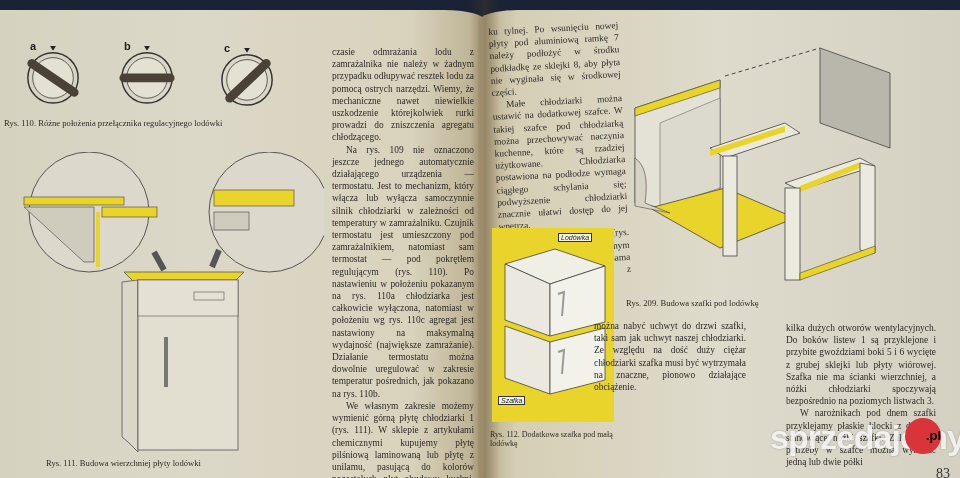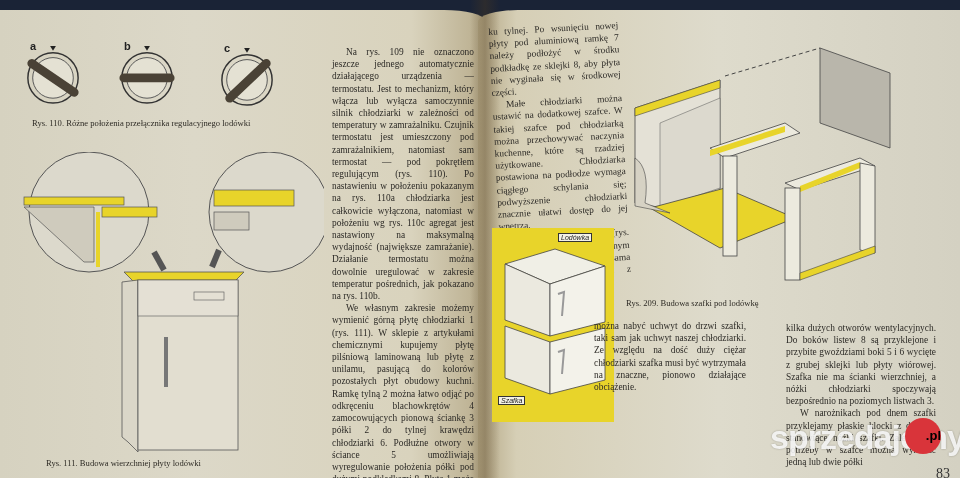--- a/index.html
+++ b/index.html
@@ -43,21 +43,21 @@
     <circle cx="30" cy="33" r="26" fill="none" stroke="#333" stroke-width="1.5"></circle>
     <circle cx="30" cy="33" r="21" fill="#e4e1d3" stroke="#555" stroke-width="1"></circle>
     <path d="M6,33 L54,33" stroke="#4a4236" stroke-width="9" stroke-linecap="round"></path>
   </svg>
   <svg class="knob" style="left:218px;top:48px;" viewBox="0 0 60 60">
     <polygon points="27,0 33,0 30,5" fill="#222"></polygon>
     <circle cx="30" cy="33" r="26" fill="none" stroke="#333" stroke-width="1.5"></circle>
     <circle cx="30" cy="33" r="21" fill="#e4e1d3" stroke="#555" stroke-width="1"></circle>
     <path d="M12,52 L50,16" stroke="#4a4236" stroke-width="9" stroke-linecap="round"></path>
   </svg>
-  <div class="caption" style="left:32px;top:118px;text-align:center;">Rys. 110. Różne położenia przełącznika regulacyjnego lodówki</div>
+  <div class="caption" style="left:4px;top:118px;text-align:center;">Rys. 110. Różne położenia przełącznika regulacyjnego lodówki</div>
 
   <svg style="position:absolute;left:14px;top:152px;width:310px;height:310px;" viewBox="0 0 310 310">
     <circle cx="75" cy="60" r="60" fill="#dcd9cc" stroke="#555" stroke-width="1"></circle>
     <rect x="10" y="45" width="100" height="8" fill="#e8d42a" stroke="#555" stroke-width=".7"></rect>
     <rect x="88" y="55" width="55" height="10" fill="#e8d42a" stroke="#555" stroke-width=".7"></rect>
     <path d="M10,55 L80,55 L80,110 L70,110 Z" fill="#cfcbbd" stroke="#555" stroke-width=".7"></path>
     <rect x="82" y="60" width="4" height="55" fill="#e8d42a"></rect>
     <circle cx="255" cy="60" r="60" fill="#dcd9cc" stroke="#555" stroke-width="1"></circle>
     <rect x="200" y="38" width="80" height="16" fill="#e8d42a" stroke="#555" stroke-width=".7"></rect>
     <rect x="200" y="60" width="35" height="18" fill="#cfcbbd" stroke="#555" stroke-width=".7"></rect>
@@ -66,20 +66,21 @@
     <polygon points="110,120 230,120 220,130 120,130" fill="#e8d42a" stroke="#555" stroke-width=".8"></polygon>
     <polygon points="108,130 124,128 124,300 114,290 108,285" fill="#dad6c8" stroke="#555" stroke-width=".8"></polygon>
     <rect x="124" y="128" width="100" height="170" fill="#e2ded0" stroke="#555" stroke-width=".8"></rect>
     <rect x="124" y="128" width="100" height="36" fill="#e4e0d4" stroke="#555" stroke-width=".6"></rect>
     <rect x="180" y="140" width="30" height="8" fill="none" stroke="#555" stroke-width=".6"></rect>
     <rect x="150" y="185" width="4" height="50" fill="#777"></rect>
   </svg>
   <div class="caption" style="left:10px;top:458px;margin-left:36px;">Rys. 111. Budowa wierzchniej płyty lodówki</div>
 
   <div class="col" style="left:332px;top:46px;width:142px;">
+    <p>czasie odmrażania lodu z zamrażalnika nie należy w żadnym przypadku odłupywać resztek lodu za pomocą ostrych narzędzi. Wiemy, że mechaniczne nawet niewielkie uszkodzenie którejkolwiek rurki prowadzi do zniszczenia agregatu chłodzącego.</p>
     <p class="ind">Na rys. 109 nie oznaczono jeszcze jednego automatycznie działającego urządzenia — termostatu. Jest to mechanizm, który włącza lub wyłącza samoczynnie silnik chłodziarki w zależności od temperatury w zamrażalniku. Czujnik termostatu jest umieszczony pod zamrażalnikiem, natomiast sam termostat — pod pokrętłem regulującym (rys. 110). Po nastawieniu w położeniu pokazanym na rys. 110a chłodziarka jest całkowicie wyłączona, natomiast w położeniu wg rys. 110c agregat jest nastawiony na maksymalną wydajność (największe zamrażanie). Działanie termostatu można dowolnie uregulować w zakresie temperatur pośrednich, jak pokazano na rys. 110b.</p>
     <p class="ind">We własnym zakresie możemy wymienić górną płytę chłodziarki 1 (rys. 111). W sklepie z artykułami chemicznymi kupujemy płytę pilśniową laminowaną lub płytę z unilamu, pasującą do kolorów pozostałych płyt obudowy kuchni. Ramkę tylną 2 można łatwo odjąć po odkręceniu blachowkrętów 4 zamocowujących pionową ściankę 3 półki 2 do tylnej krawędzi chłodziarki 6. Podłużne otwory w ściance 5 umożliwiają wyregulowanie położenia półki pod dużymi podkładkami 8. Płyta 1 może być łatwo wyrwana</p>
   </div>
 
   <div class="col" style="left:488px;top:26px;width:130px;transform:rotate(-3deg);transform-origin:left top;">
     <p>ku tylnej. Po wsunięciu nowej płyty pod aluminiową ramkę 7 należy podłożyć w środku podkładkę ze sklejki 8, aby płyta nie wyginała się w środkowej części.</p>
     <p class="ind">Małe chłodziarki można ustawić na dodatkowej szafce. W takiej szafce pod chłodziarką można przechowywać naczynia kuchenne, które są rzadziej użytkowane. Chłodziarka postawiona na podłodze wymaga ciągłego schylania się; podwyższenie chłodziarki znacznie ułatwi dostęp do jej wnętrza.</p>
     <p class="ind">Szafkę pod chłodziarkę (rys. 112) możemy zrobić w podobnym kolorze i wymiarach, jak sama chłodziarka. W sklepach z częściami zapasowymi</p>
   </div>
 
@@ -89,20 +90,21 @@
       <polygon points="5,20 50,40 50,92 5,76" fill="#ebe9df" stroke="#444" stroke-width=".8"></polygon>
       <polygon points="50,40 105,22 105,78 50,92" fill="#f3f2ea" stroke="#444" stroke-width=".8"></polygon>
       <polygon points="5,82 50,98 50,150 5,134" fill="#ebe9df" stroke="#444" stroke-width=".8"></polygon>
       <polygon points="50,98 105,84 105,136 50,150" fill="#f3f2ea" stroke="#444" stroke-width=".8"></polygon>
       <path d="M58,50 L64,48 L62,72" stroke="#999" stroke-width="2" fill="none"></path>
       <path d="M58,108 L64,106 L62,130" stroke="#999" stroke-width="2" fill="none"></path>
     </svg>
     <span class="label-tag" style="left:66px;top:5px;">Lodówka</span>
     <span class="label-tag" style="left:6px;top:168px;">Szafka</span>
   </div>
+  <div class="caption" style="left:490px;top:430px;white-space:normal;width:128px;font-size:8px;line-height:9px;">Rys. 112. Dodatkowa szafka pod małą lodówkę</div>
 
   <svg style="position:absolute;left:625px;top:38px;width:330px;height:252px;" viewBox="0 0 330 252">
     <path d="M100,38 L195,10" stroke="#444" stroke-width="1" stroke-dasharray="4,3"></path>
     <polygon points="195,10 265,35 265,110 195,85" fill="#b9b6ab" stroke="#444" stroke-width=".8"></polygon>
     <polygon points="10,70 95,42 95,180 10,165" fill="#e4e1d6" stroke="#444" stroke-width=".8"></polygon>
     <polygon points="10,70 95,42 95,50 10,78" fill="#e8d42a" stroke="#444" stroke-width=".6"></polygon>
     <polygon points="35,85 95,60 95,150 35,170" fill="#dcd9ce" stroke="#555" stroke-width=".5"></polygon>
     <polygon points="25,170 100,150 170,180 95,210" fill="#e8d42a" stroke="#444" stroke-width=".8"></polygon>
     <polygon points="85,110 160,85 175,95 100,120" fill="#eceade" stroke="#444" stroke-width=".8"></polygon>
     <polygon points="85,112 160,88 160,94 85,118" fill="#e8d42a"></polygon>
@@ -113,21 +115,21 @@
     <polygon points="235,125 250,128 250,215 235,212" fill="#eceade" stroke="#444" stroke-width=".8"></polygon>
     <polygon points="175,235 250,208 250,215 175,242" fill="#e8d42a" stroke="#444" stroke-width=".6"></polygon>
     <path d="M10,120 Q25,130 20,165 L45,175 L10,168 Z" fill="#d6d2c4" stroke="#444" stroke-width=".6"></path>
   </svg>
   <div class="caption" style="left:626px;top:298px;">Rys. 209. Budowa szafki pod lodówkę</div>
 
   <div class="col" style="left:594px;top:320px;width:152px;">
     <p>można nabyć uchwyt do drzwi szafki, taki sam jak uchwyt naszej chłodziarki. Ze względu na dość duży ciężar chłodziarki szafka musi być wytrzymała na znaczne, pionowo działające obciążenie.</p>
   </div>
   <div class="col" style="left:786px;top:322px;width:150px;">
-    <p>kilka dużych otworów wentylacyjnych. Do boków listew 8 są przyklejone i przybite gwoździami boki 5 i 6 wycięte z grubej sklejki lub płyty wiórowej. Szafka nie ma ścianki wierzchniej, a nóżki chłodziarki spoczywają bezpośrednio na poziomych listwach 3.</p>
+    <p>kilka dużych otworów wentylacyjnych. Do boków listew 1 są przyklejone i przybite gwoździami boki 5 i 6 wycięte z grubej sklejki lub płyty wiórowej. Szafka nie ma ścianki wierzchniej, a nóżki chłodziarki spoczywają bezpośrednio na poziomych listwach 3.</p>
     <p class="ind">W narożnikach pod dnem szafki przyklejamy płaskie klocki z drewna, stanowiące nóżki szafki. Zależnie od potrzeby w szafce można wykonać jedną lub dwie półki</p>
   </div>
 
   <div class="page-num" style="left:930px;top:466px;">83</div>
 
   <div class="watermark">sprzedajemy</div>
   <div class="wm-badge">.pl</div>
 </div>
 
 </body></html>

